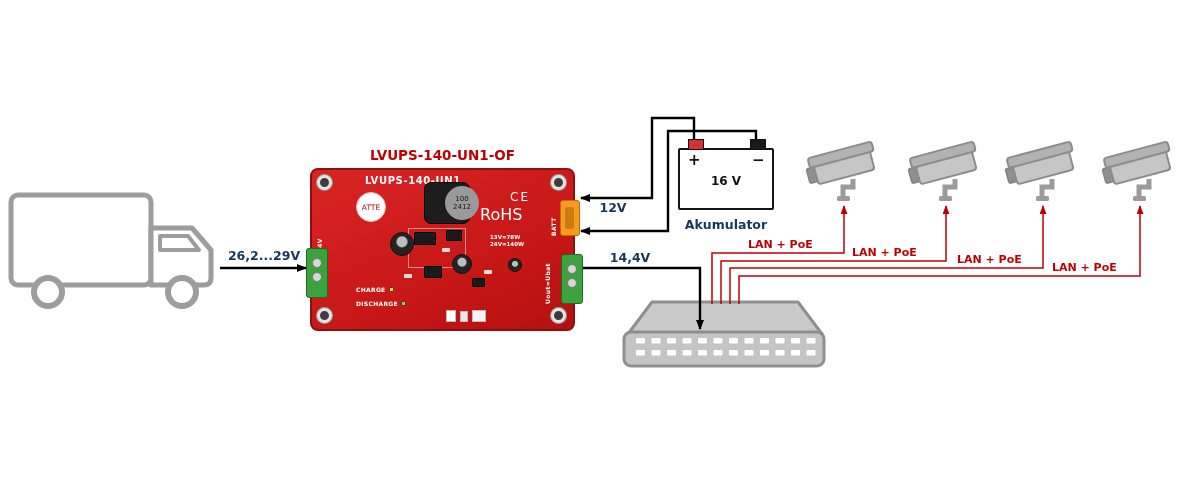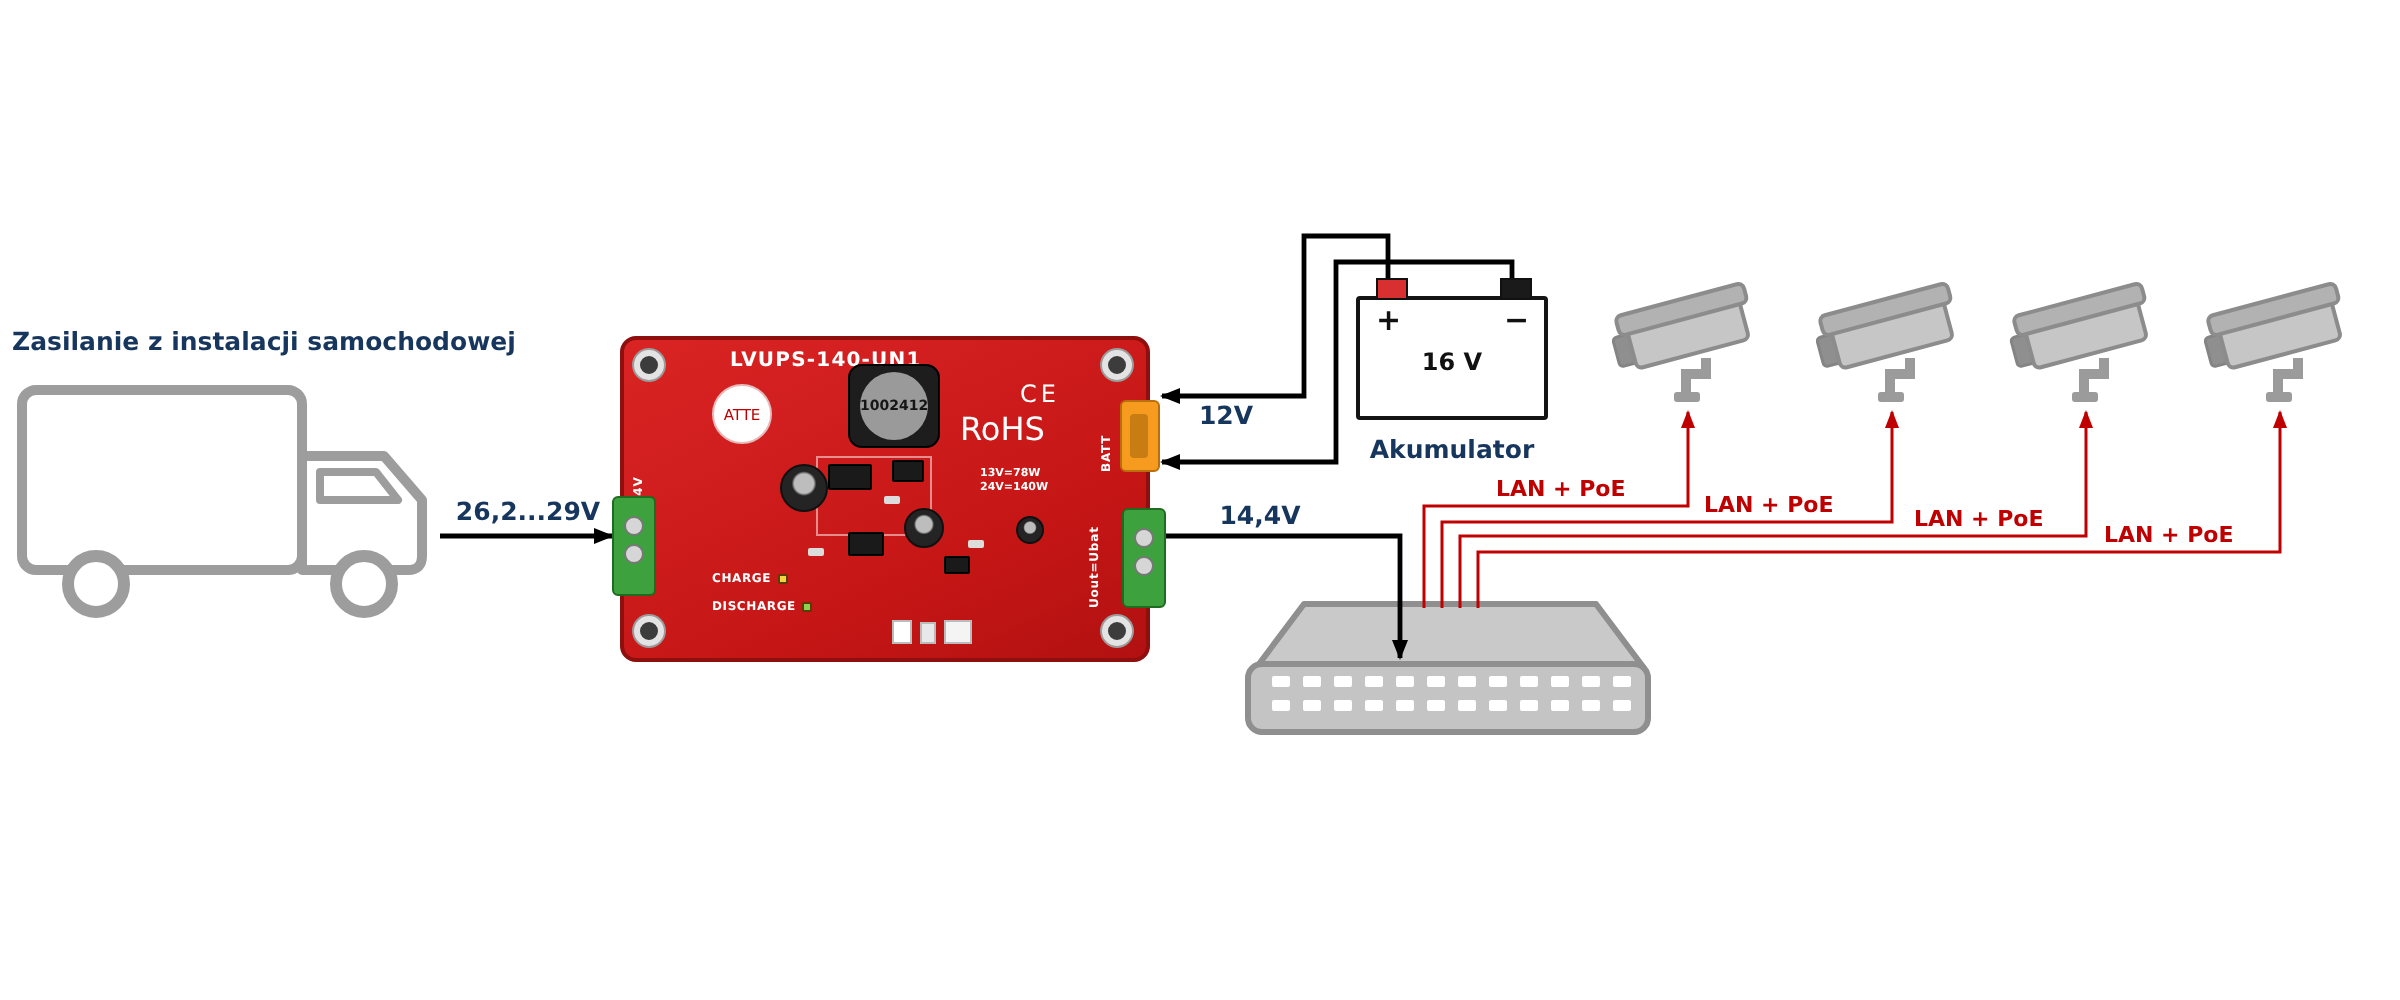--- a/index.html
+++ b/index.html
@@ -13,21 +13,21 @@
 
   
   .board{position:absolute;left:310px;top:168px;width:265px;height:163px;background:linear-gradient(155deg,#da2424 0%,#c41515 70%,#b21111 100%);border:2px solid #8f0e0e;border-radius:8px}
   .hole{position:absolute;width:15px;height:15px;border-radius:50%;background:#3c3c3c;border:3px solid #e3e3e3;box-shadow:0 0 0 1px #9b9b9b}
   .h-tl{left:5px;top:5px}.h-tr{left:239px;top:5px}.h-bl{left:5px;top:138px}.h-br{left:239px;top:138px}
   .silk-title{position:absolute;left:53px;top:5px;color:#fff;font-weight:bold;font-size:10px;letter-spacing:.6px;white-space:nowrap}
   .ce{position:absolute;left:198px;top:20px;color:#fff;font-weight:normal;font-size:12px;letter-spacing:2px}
   .rohs{position:absolute;left:168px;top:35px;color:#fff;font-weight:normal;font-size:16px}
   .atte{position:absolute;left:44px;top:22px;width:30px;height:30px;border-radius:50%;background:#fff;color:#c00000;font-weight:normal;font-size:7.5px;display:flex;align-items:center;justify-content:center;border:1px solid #e6baba}
   .inductor{position:absolute;left:112px;top:12px;width:46px;height:42px;background:#1d1d1d;border-radius:7px;border:1px solid #000}
-  .ind-top{position:absolute;left:5px;top:3px;width:34px;height:34px;border-radius:50%;background:#9a9a9a;display:flex;flex-direction:row;align-items:center;justify-content:center;color:#151515;font-size:7px;font-weight:bold;line-height:1.15}
+  .ind-top{position:absolute;left:20px;top:3px;width:34px;height:34px;border-radius:50%;background:#9a9a9a;display:flex;flex-direction:column;align-items:center;justify-content:center;color:#151515;font-size:7px;font-weight:normal;line-height:1.15}
   .vtext{position:absolute;color:#fff;font-size:6px;font-weight:bold;writing-mode:vertical-rl;transform:rotate(180deg);letter-spacing:.4px}
   .cap{position:absolute;border-radius:50%;background:radial-gradient(circle at 50% 40%,#bdbdbd 0 28%,#242424 36%);border:1px solid #101010}
   .ic{position:absolute;background:#1a1a1a;border:1px solid #000;border-radius:1px}
   .smd{position:absolute;background:#dcdcdc;border-radius:1px}
   .silk{position:absolute;border:1px solid rgba(255,255,255,.5)}
   .ledrow{position:absolute;display:flex;align-items:center;gap:3px;color:#fff;font-size:6px;font-weight:bold;letter-spacing:.3px}
   .led{width:5px;height:5px;border-radius:1px;border:1px solid #5a3c00}
   .led-y{background:#f5d33f}.led-g{background:#8fd14f}
   .rating{position:absolute;left:178px;top:64px;color:#fff;font-size:5.5px;font-weight:bold;line-height:1.25;white-space:nowrap}
   .gterm{position:absolute;width:22px;height:50px;background:#3da23d;border:1.5px solid #1f6b1f;border-radius:3px;padding-top:5px}
@@ -179,22 +179,22 @@
   </div>
 
   <div class="battery">
     <div class="bterm bterm-red"></div>
     <div class="bterm bterm-blk"></div>
     <div class="bsign bsign-plus">+</div>
     <div class="bsign bsign-minus">−</div>
     <div class="bval">16 V</div>
   </div>
 
-  <div class="lbl" style="left:6px;top:163px;width:250px">Zasilanie z instalacji samochodowej</div>
   <div class="lbl center" style="left:214px;top:248px;width:100px">26,2...29V</div>
+  <div class="board-title" style="left:312px;top:147px;width:261px">LVUPS-140-UN1-OF</div>
   <div class="lbl center" style="left:588px;top:200px;width:50px">12V</div>
   <div class="lbl center" style="left:600px;top:250px;width:60px">14,4V</div>
   <div class="lbl center" style="left:666px;top:217px;width:120px">Akumulator</div>
   <div class="lan" style="left:748px;top:238px">LAN + PoE</div>
   <div class="lan" style="left:852px;top:246px">LAN + PoE</div>
   <div class="lan" style="left:957px;top:253px">LAN + PoE</div>
   <div class="lan" style="left:1052px;top:261px">LAN + PoE</div>
 
 </div>
 

